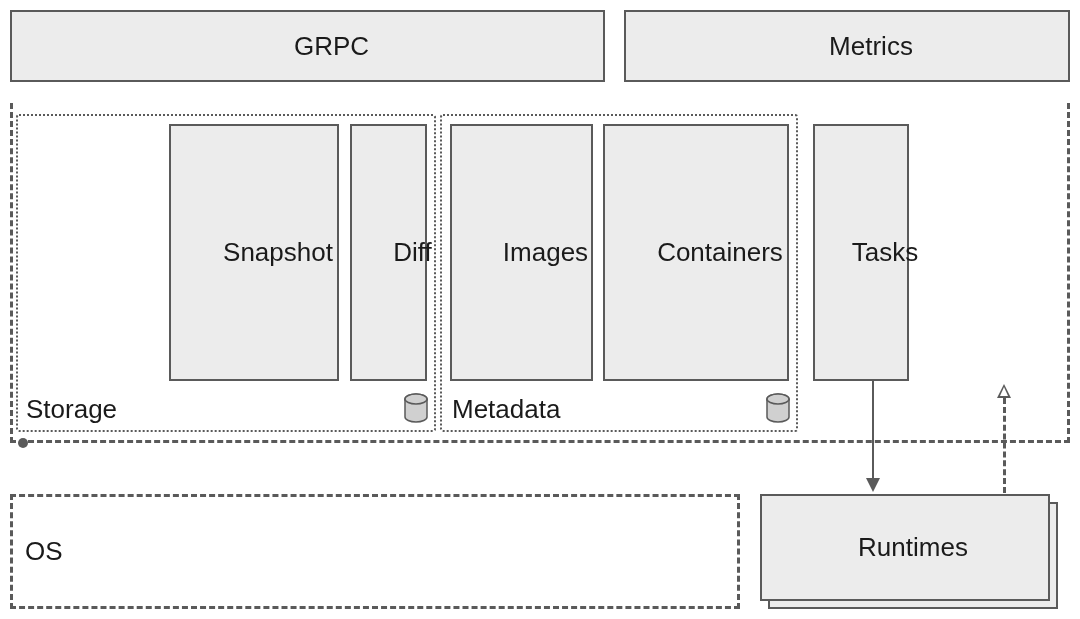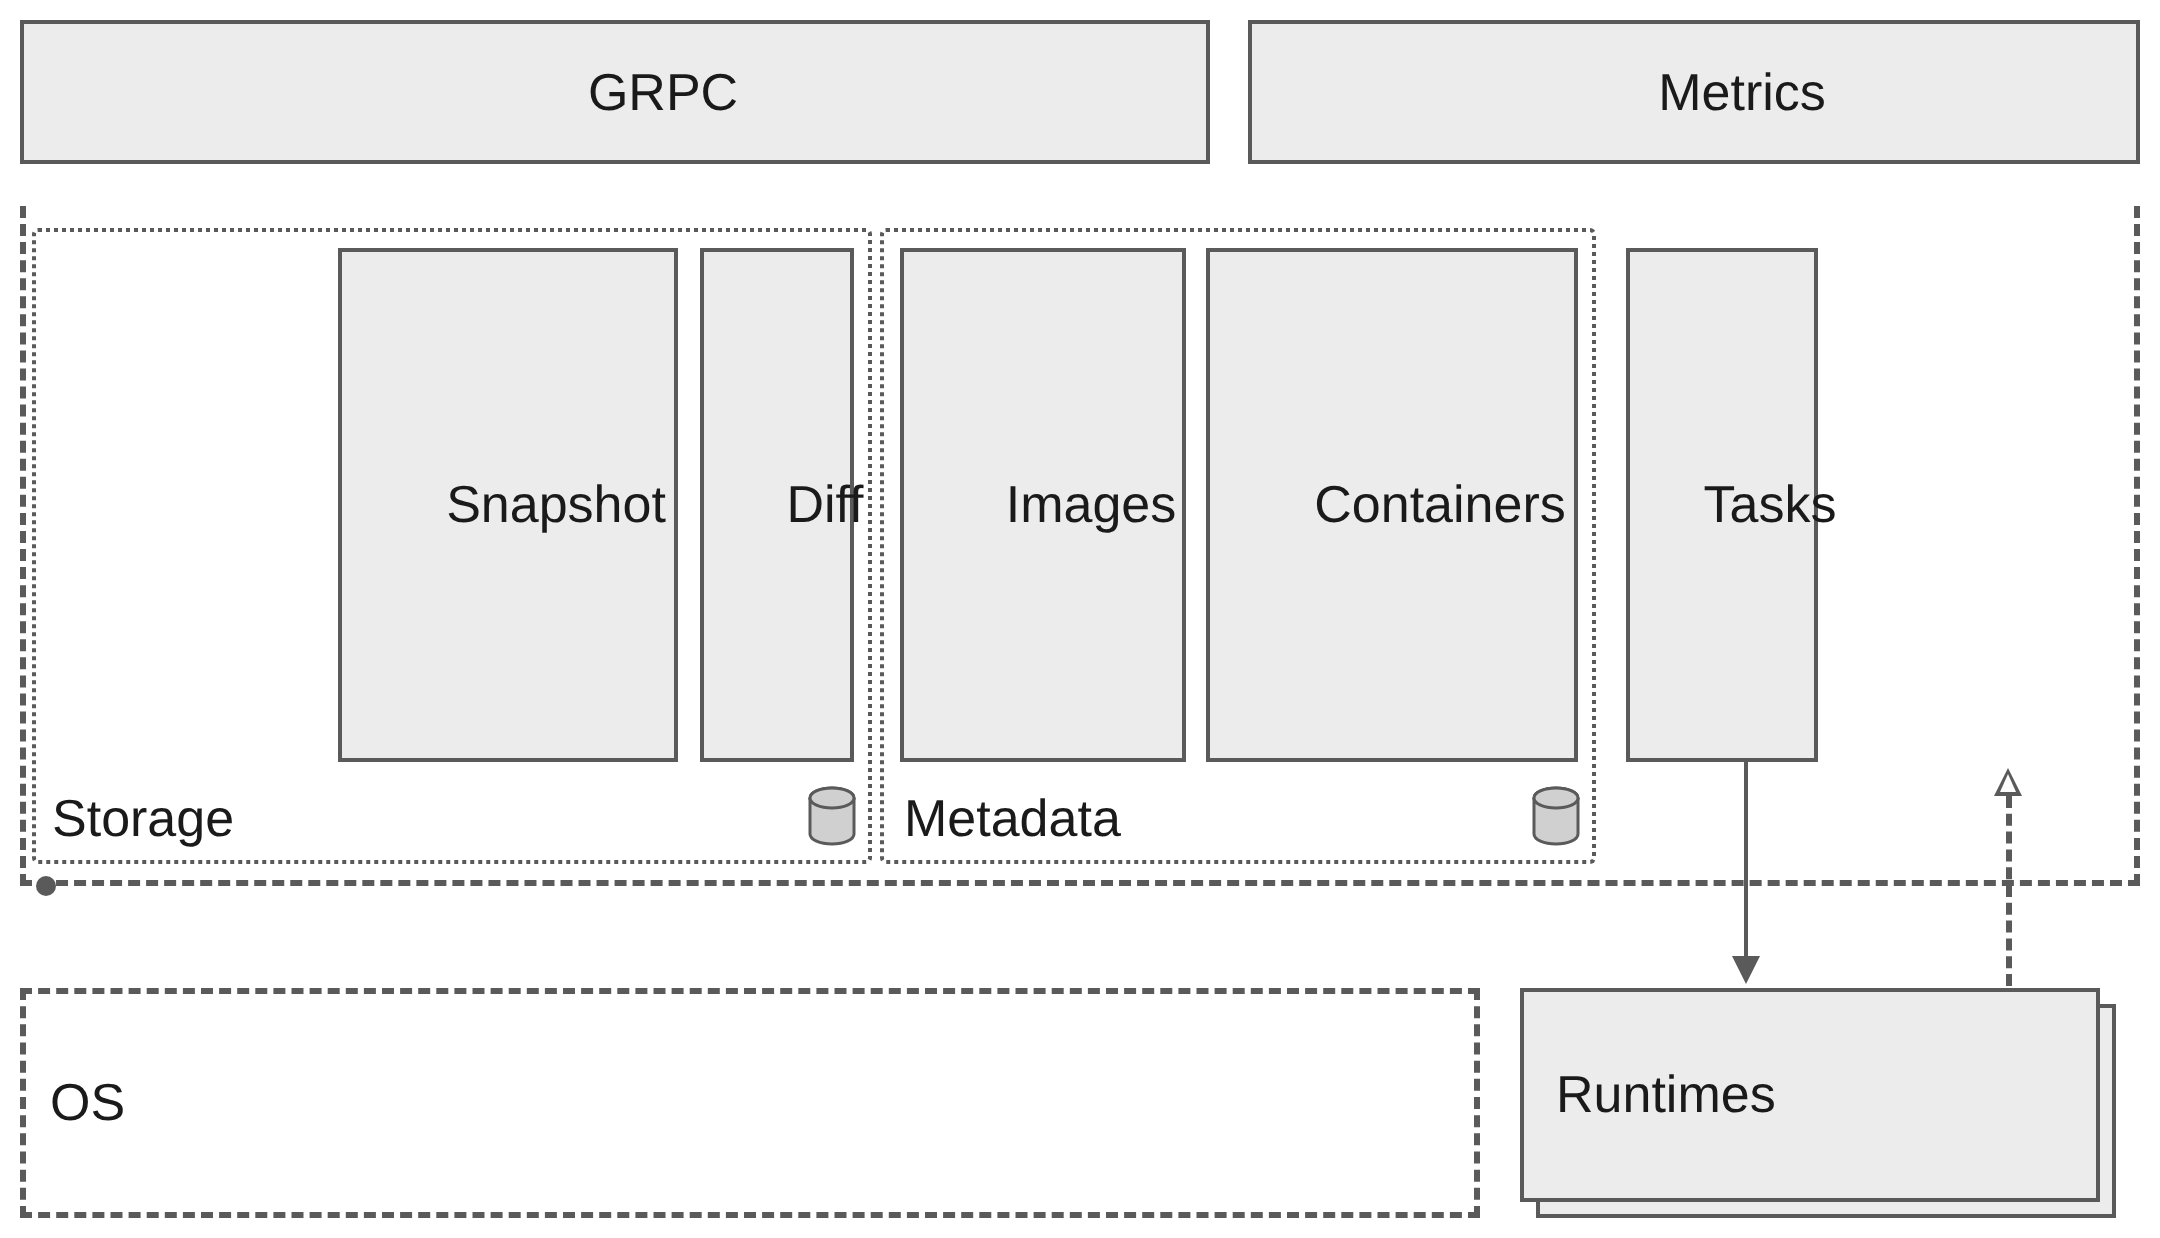--- a/index.html
+++ b/index.html
@@ -66,20 +66,21 @@
       position: absolute;
       background: #ececec;
       border: 2px solid #5a5a5a;
       width: 100%;
       height: 100%;
       display: flex;
       align-items: center;
       padding-left: 16px;
       font-size: 26px;
       color: #1a1a1a;
+      justify-content: center;
     }
     .os-box {
       position: absolute;
       border: 3px dashed #5a5a5a;
       display: flex;
       align-items: center;
       padding: 10px 12px;
       font-size: 26px;
       color: #1a1a1a;
     }

